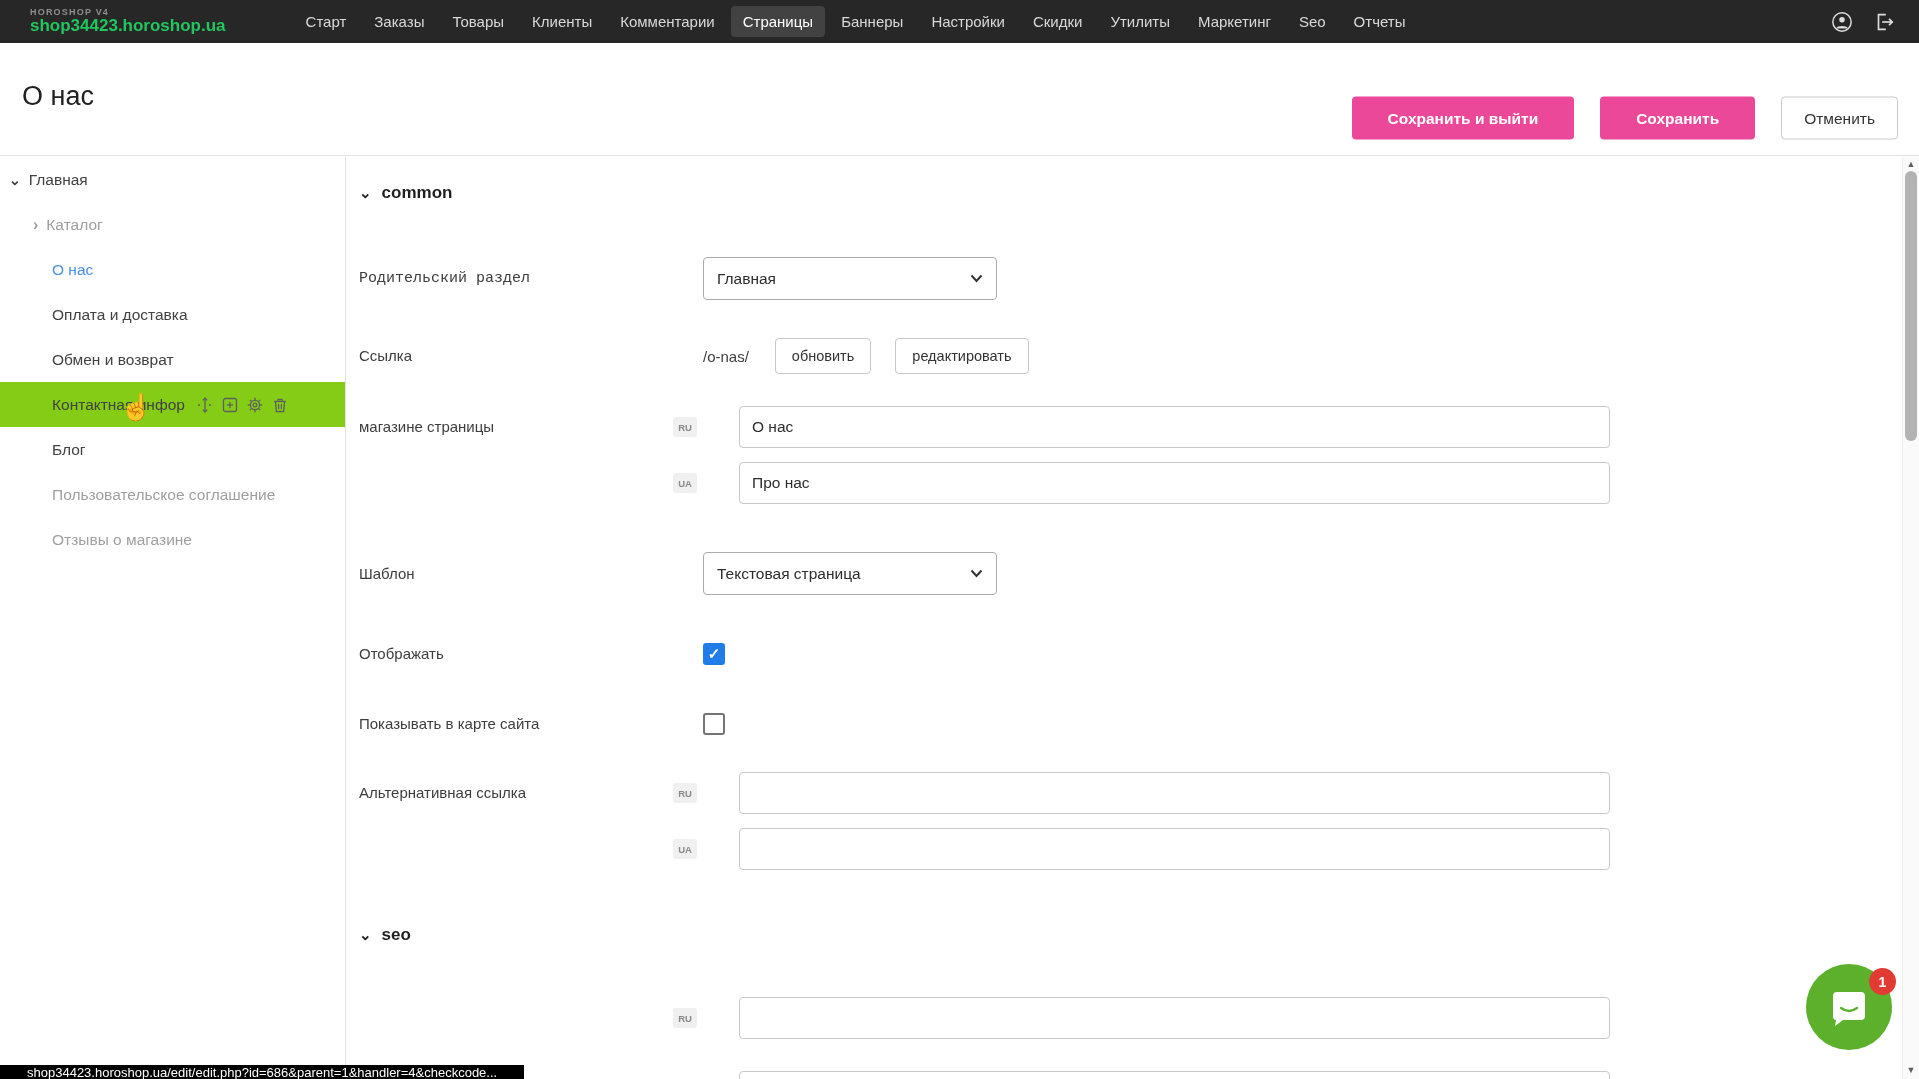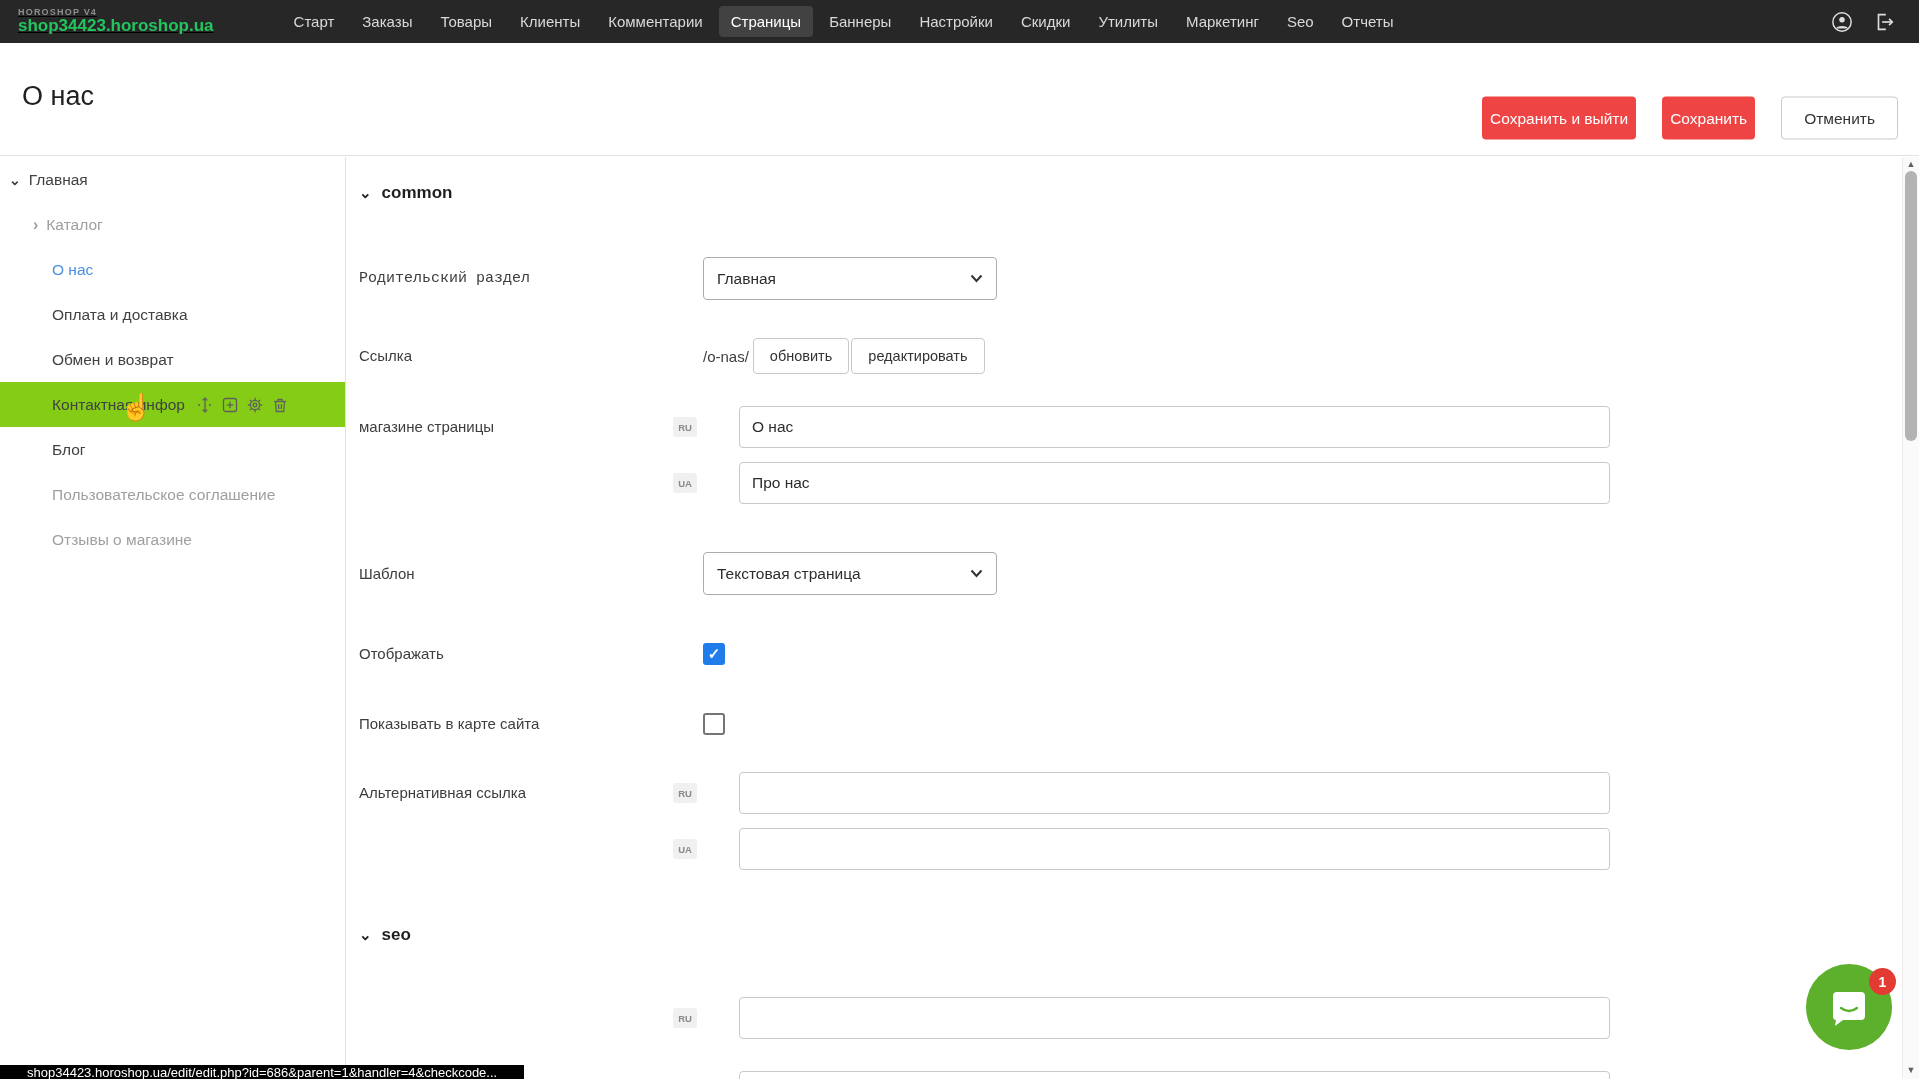--- a/index.html
+++ b/index.html
@@ -2,39 +2,39 @@
 <html><head>
 <meta charset="utf-8">
 <style>
   * { margin:0; padding:0; box-sizing:border-box; }
   html,body { width:1919px; height:1079px; overflow:hidden; background:#fff;
               font-family:"Liberation Sans", sans-serif; }
 
   
   .topbar { position:absolute; left:0; top:0; width:1919px; height:43px;
             background:#272727; display:flex; align-items:center; z-index:30; }
-  .logo { margin-left:18px; line-height:1.05; cursor:pointer;text-decoration:underline; }
+  .logo { margin-left:30px; line-height:1.05; cursor:pointer; }
   .logo-sub { font-size:9px; font-weight:bold; letter-spacing:1.2px; color:#8f8f8f; }
   .logo-main { font-size:17px; font-weight:bold; color:#22c55e; }
   .nav { display:flex; align-items:center; margin-left:68px; gap:4px; }
   .nav-item { color:#d9d9d9; font-size:15px; padding:7px 12px; border-radius:4px;
               cursor:pointer; white-space:nowrap; }
   .nav-item.active { background:#424242; color:#fff; }
   .topbar-right { margin-left:auto; margin-right:24px; display:flex; align-items:center; gap:20px; }
   .tb-icon { width:22px; height:22px; cursor:pointer; display:block; }
 
   
   .pagehead { position:absolute; left:0; top:43px; width:1919px; height:113px;
               background:#fff; border-bottom:1px solid #e2e2e2; }
   .page-title { position:absolute; left:22px; top:38px; font-size:27px; color:#212121; }
   .head-buttons { position:absolute; right:21px; top:75px; transform:translateY(-50%);
                   display:flex; gap:26px; }
   .btn { height:43px; border-radius:4px; font-size:15.5px; border:none; cursor:pointer;
          font-family:"Liberation Sans", sans-serif; }
-  .btn-blue { background:#ef4444; color:#fff; padding:0 8px; }
+  .btn-blue { background:#ec4899; color:#fff; padding:0 36px;font-weight:bold; }
   .btn-white { background:#fff; color:#333; padding:0 22px; border:1px solid #c9c9c9; }
 
   
   .sidebar { position:absolute; left:0; top:157px; width:346px; height:922px;
              border-right:1px solid #e2e2e2; background:#fff; }
   .tree-item { height:45px; display:flex; align-items:center; font-size:15.5px;
                color:#424242; cursor:pointer; position:relative; }
   .tree-item .chev { font-weight:bold; color:#424242; margin-right:8px; font-size:14px; }
   .ti-root { padding-left:9px; }
   .ti-child { padding-left:52px; }
@@ -65,21 +65,21 @@
          font-size:15.5px; color:#2d2d2d; padding:0 12px; outline:none;
          font-family:"Liberation Sans", sans-serif; background:#fff; }
   .lang-badge { position:absolute; left:-30px; top:50%; transform:translateY(-50%);
                 width:24px; height:20px; background:#f0f0f0; border-radius:3px;
                 font-size:9.5px; font-weight:bold; color:#8a8a8a;
                 display:flex; align-items:center; justify-content:center; }
   .wrap-inp { position:relative; display:inline-block;padding-left:36px; }
   .btn-light { height:36px; padding:0 16px; background:#fff; border:1px solid #c9c9c9;
                border-radius:4px; font-size:14.5px; color:#333; cursor:pointer;
                font-family:"Liberation Sans", sans-serif; }
-  .linkrow { display:flex; align-items:center; gap:2px; }
+  .linkrow { display:flex; align-items:center; gap:24px; }
   .linkpath { font-size:15px; color:#3d3d3d; margin-right:2px; }
   .checkbox { width:22px; height:22px; border-radius:3px; cursor:pointer;
               display:flex; align-items:center; justify-content:center; }
   .checkbox.checked { background:#1f7ce8; color:#fff; font-size:15px; font-weight:bold; }
   .checkbox.unchecked { background:#fff; border:2px solid #757575; }
 
   
   .scrollbar { position:absolute; right:0; top:157px; width:17px; height:922px;
                background:#fafafa; border-left:1px solid #ededed; }
   .sb-arrow { position:absolute; left:0; width:16px; text-align:center; font-size:9px;

